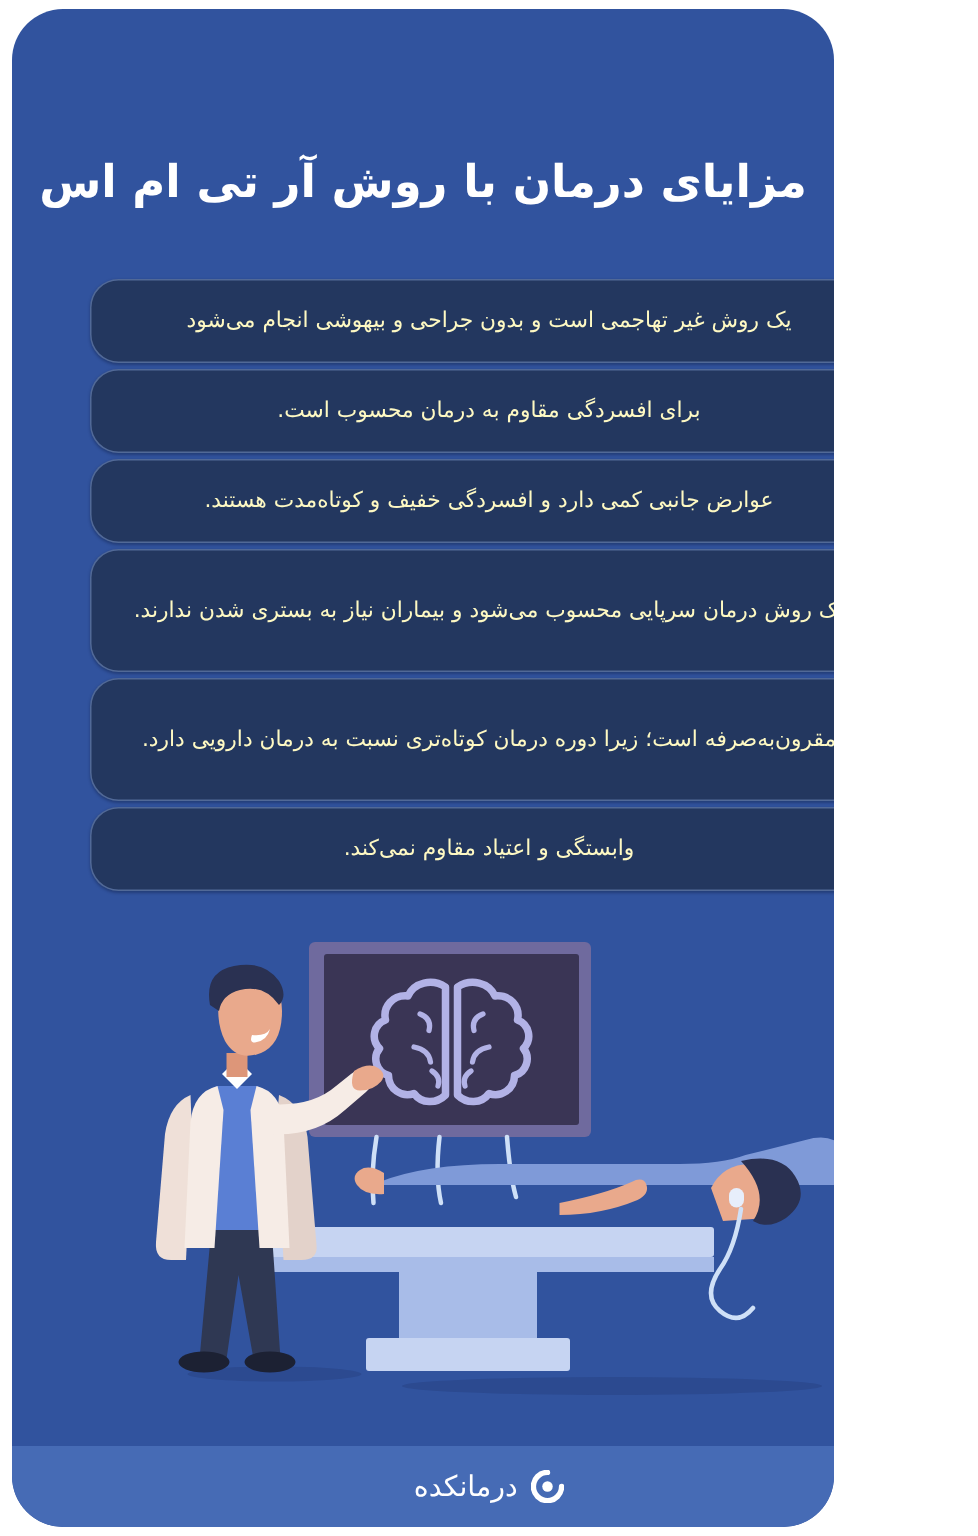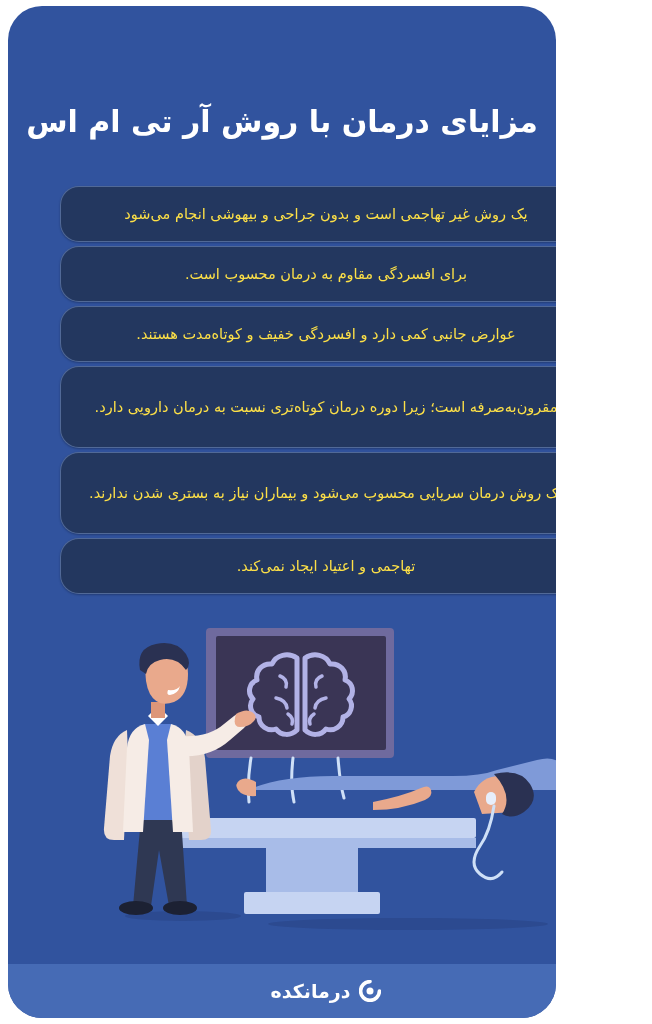--- a/index.html
+++ b/index.html
@@ -64,21 +64,21 @@
     box-sizing: border-box;
     display: flex;
     align-items: center;
     justify-content: center;
     padding: 10px 26px;
     box-shadow: 0 1px 2px rgba(10,20,50,0.35);
   }
   .card.one-line { height: 56px; }
   .card.two-line { height: 82px; }
   .card-text {
-    color: #fde047;
+    color: #fef9c3;
     font-size: 14.5px;
     line-height: 1.85;
     text-align: center;
     direction: rtl;
     font-weight: normal;
   }
 
   
   .illustration {
     position: absolute;
@@ -103,21 +103,21 @@
     gap: 9px;
   }
   .logo-mark {
     width: 22px;
     height: 22px;
     flex: 0 0 auto;
   }
   .logo-text {
     color: #ffffff;
     font-size: 19px;
-    font-weight: bold;
+    font-weight: normal;
     direction: rtl;
     letter-spacing: 0.5px;
   }
 </style>
 </head>
 <body>
 
 <div class="poster">
 
   <div class="title-wrap">
@@ -132,29 +132,29 @@
 
     <div class="card one-line">
       <div class="card-text">برای افسردگی مقاوم به درمان محسوب است.</div>
     </div>
 
     <div class="card one-line">
       <div class="card-text">عوارض جانبی کمی دارد و افسردگی خفیف و کوتاه‌مدت هستند.</div>
     </div>
 
     <div class="card two-line">
+      <div class="card-text">یک روش درمان سرپایی محسوب می‌شود و بیماران نیاز به بستری شدن ندارند.</div>
+    </div>
+
+    <div class="card two-line">
       <div class="card-text">مقرون‌به‌صرفه است؛ زیرا دوره درمان کوتاه‌تری نسبت به درمان دارویی دارد.</div>
     </div>
 
-    <div class="card two-line">
-      <div class="card-text">یک روش درمان سرپایی محسوب می‌شود و بیماران نیاز به بستری شدن ندارند.</div>
-    </div>
-
-    <div class="card one-line">
-      <div class="card-text">تهاجمی و اعتیاد ایجاد نمی‌کند.</div>
+    <div class="card one-line">
+      <div class="card-text">وابستگی و اعتیاد مقاوم نمی‌کند.</div>
     </div>
 
   </div>
 
   <div class="illustration">
     <svg width="636" height="360" viewBox="0 0 636 360" xmlns="http://www.w3.org/2000/svg">
 
       <g>
         <rect x="198" y="22" width="188" height="130" rx="4" fill="#6f6a9e"></rect>
         <rect x="208" y="30" width="170" height="114" rx="2" fill="#3a3555"></rect>

